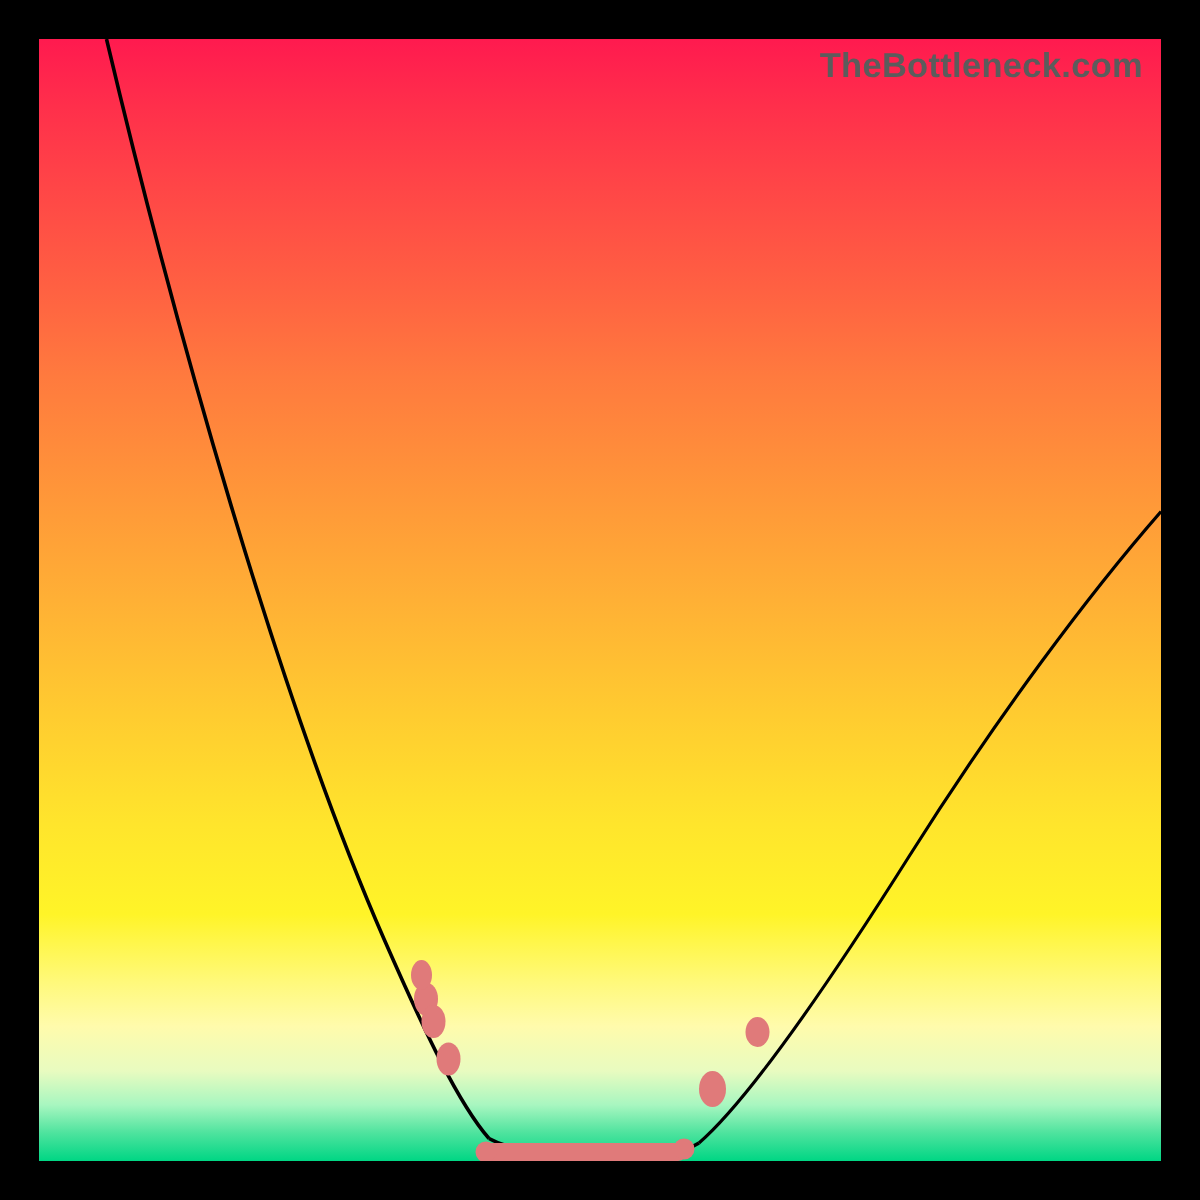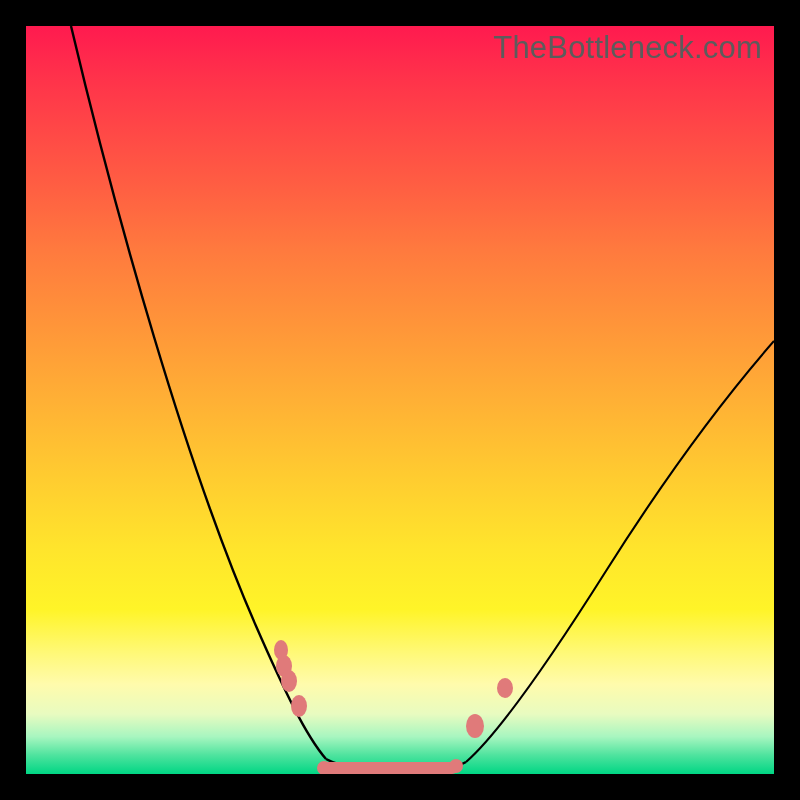--- a/index.html
+++ b/index.html
@@ -41,22 +41,22 @@
       #a8f6c0 95%,
       #4ee39e 97.5%,
       #00d684 100%
     );
   }
   .watermark {
     position: absolute;
     top: 4px;
     right: 12px;
     color: #5c5c5c;
-    font-size: 31px;
-    font-weight: 400;
+    font-size: 23px;
+    font-weight: 700;
     letter-spacing: 0.2px;
     z-index: 3;
     user-select: none;
   }
   svg.curve {
     position: absolute;
     left: 0;
     top: 0;
     width: 748px;
     height: 748px;

